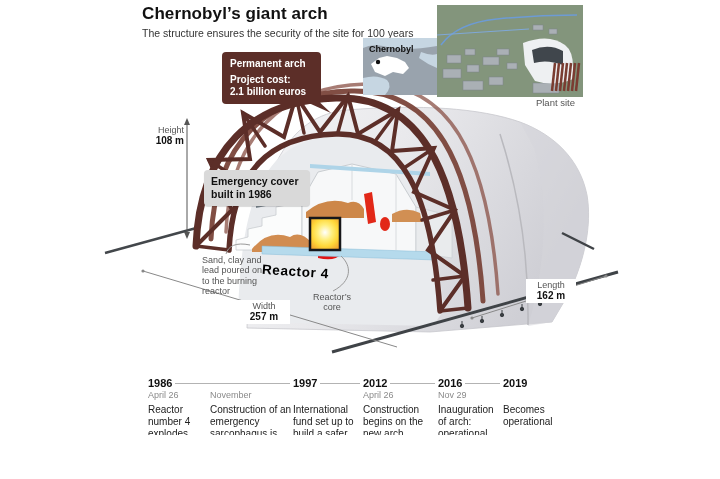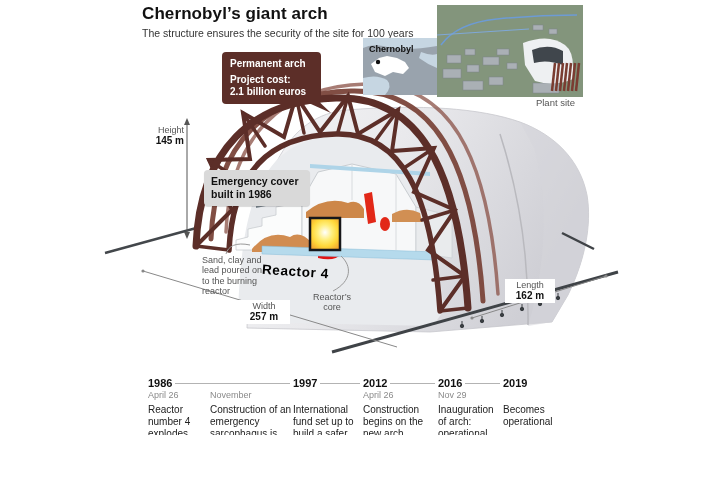--- a/index.html
+++ b/index.html
@@ -18,21 +18,21 @@
   
   .bubble-arch{left:222px;top:52px;width:84px;padding:6px 7px 6px 8px;background:#5c2e28;border-radius:4px;
                color:#fff;font-size:10px;font-weight:700;line-height:1.2;}
   .bubble-arch .gap{height:4px;}
   
   .bubble-cover{left:204px;top:170px;width:92px;padding:5px 7px;background:#d9d9d9;border-radius:4px;
                 color:#111;font-size:10.5px;font-weight:700;line-height:1.25;box-shadow:0 1px 1px rgba(0,0,0,.15);}
   
   .dim-height{left:146px;top:125px;width:38px;text-align:right;}
   .dim-width{left:238px;top:300px;width:52px;text-align:center;background:#fff;padding:1px 0;}
-  .dim-length{left:505px;top:279px;width:50px;text-align:center;background:#fff;padding:1px 0;}
+  .dim-length{left:526px;top:279px;width:50px;text-align:center;background:#fff;padding:1px 0;}
   .dim-lab{font-size:9px;color:#555;display:block;line-height:1.15;}
   .dim-val{font-size:10px;font-weight:800;color:#111;display:block;line-height:1.2;}
   .sand-label{left:202px;top:255px;width:70px;font-size:9px;color:#555;line-height:1.16;}
   .reactor4{left:262px;top:264px;font-size:13.5px;font-weight:800;letter-spacing:.6px;transform:rotate(4deg);color:#000;}
   .core-label{left:306px;top:292px;width:52px;text-align:center;font-size:9px;color:#555;line-height:1.16;}
   
   .tl-line{left:151px;top:383px;width:362px;height:1px;background:#b3b3b3;}
   .tl-year{top:377px;background:#fff;padding:0 3px;font-size:11px;font-weight:800;color:#111;}
   .tl-date{top:390px;font-size:9px;color:#8a8a8a;}
   .tl-text{top:404px;font-size:10px;color:#222;line-height:1.18;}
@@ -205,21 +205,21 @@
     <div>Project cost:</div>
     <div>2.1 billion euros</div>
   </div>
   <div class="abs bubble-cover">
     <div>Emergency cover</div>
     <div>built in 1986</div>
   </div>
 
   <div class="abs dim-height">
     <span class="dim-lab">Height</span>
-    <span class="dim-val">145 m</span>
+    <span class="dim-val">108 m</span>
   </div>
   <div class="abs dim-width">
     <span class="dim-lab">Width</span>
     <span class="dim-val">257 m</span>
   </div>
   <div class="abs dim-length">
     <span class="dim-lab">Length</span>
     <span class="dim-val">162 m</span>
   </div>
   <div class="abs sand-label pre">Sand, clay and

